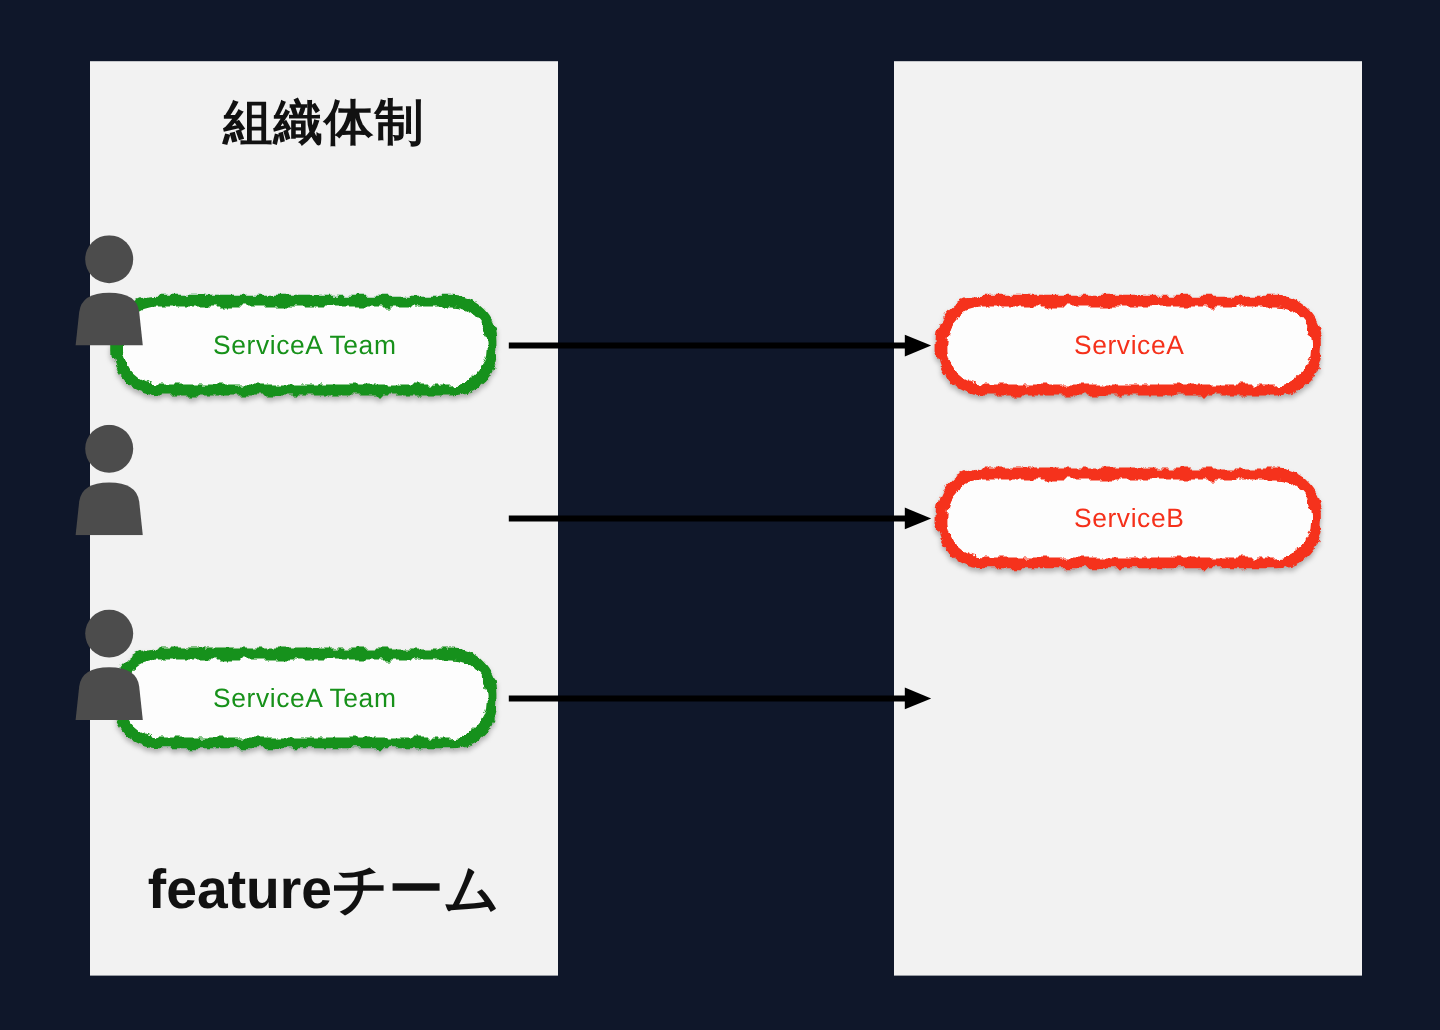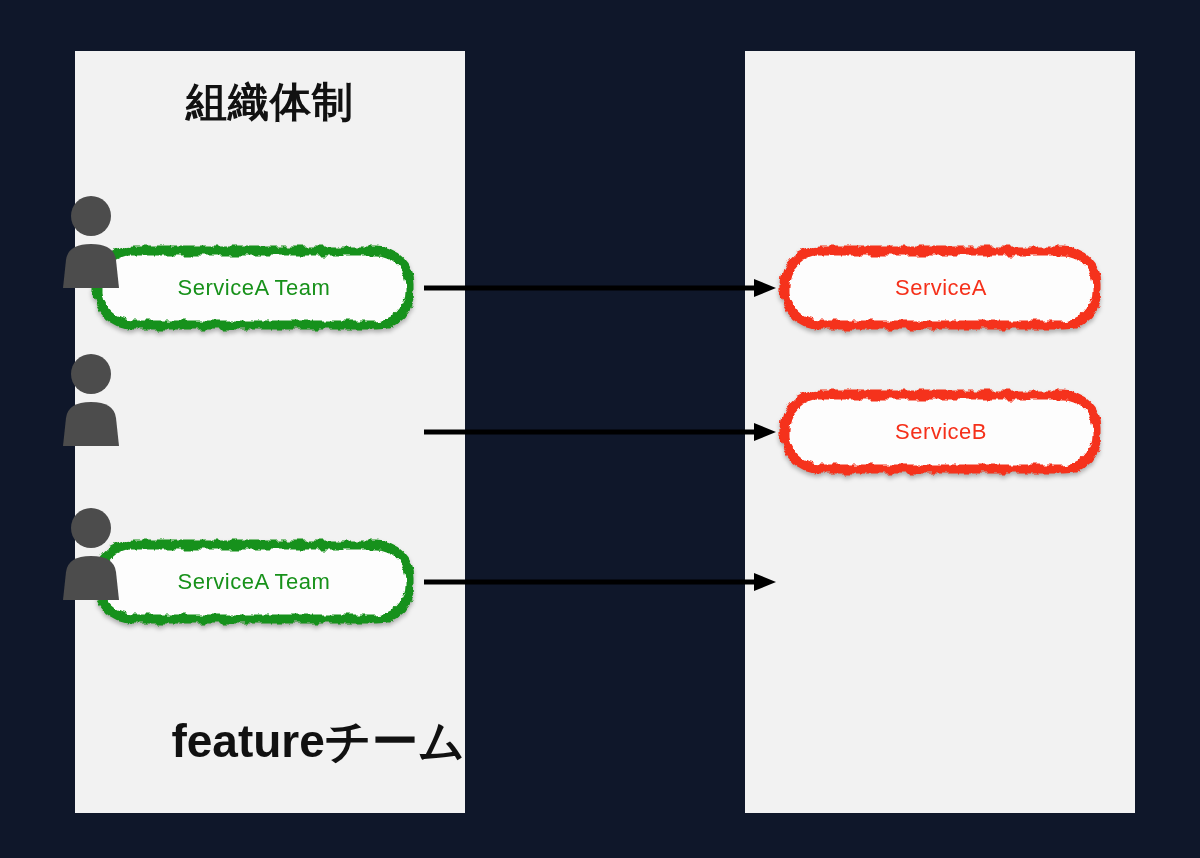--- a/index.html
+++ b/index.html
@@ -34,21 +34,21 @@
     font-size: 41px;
     font-weight: bold;
     color: var(--title-text, #111111);
     letter-spacing: 1px;
   }
   .panel-caption {
     position: absolute;
     top: 660px;
     left: 0;
     width: 100%;
-    text-align: right;
+    text-align: center;
     font-size: 46px;
     font-weight: bold;
     color: var(--title-text, #111111);
   }
 
   
   .node {
     position: absolute;
     width: 332px;
     height: 92px;

